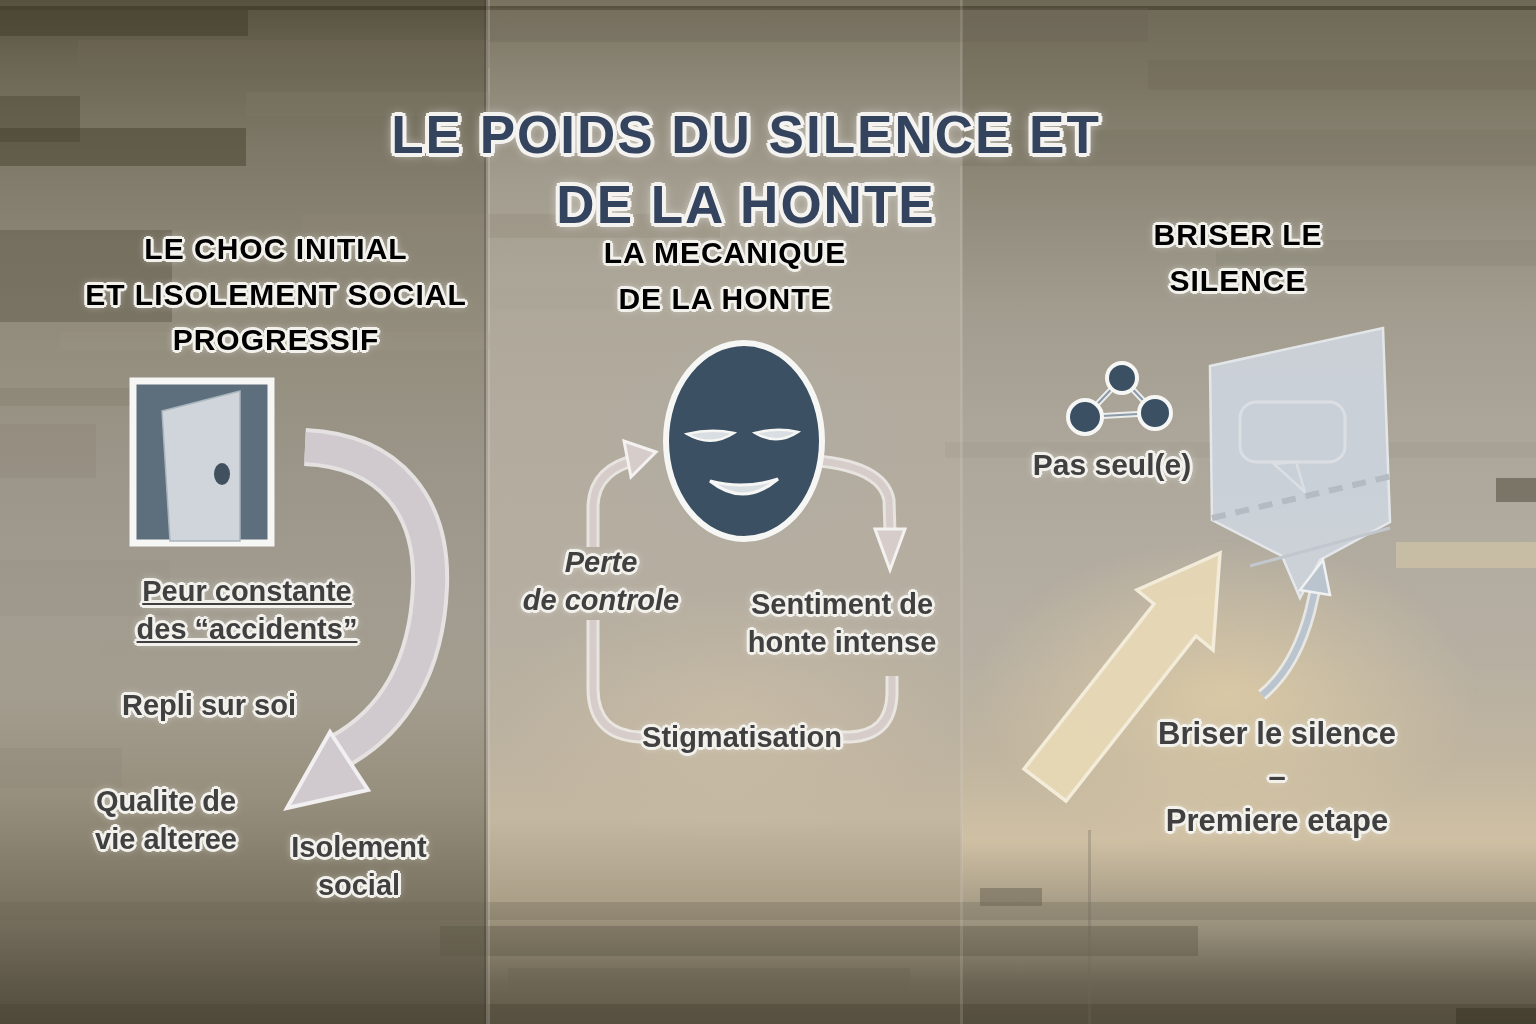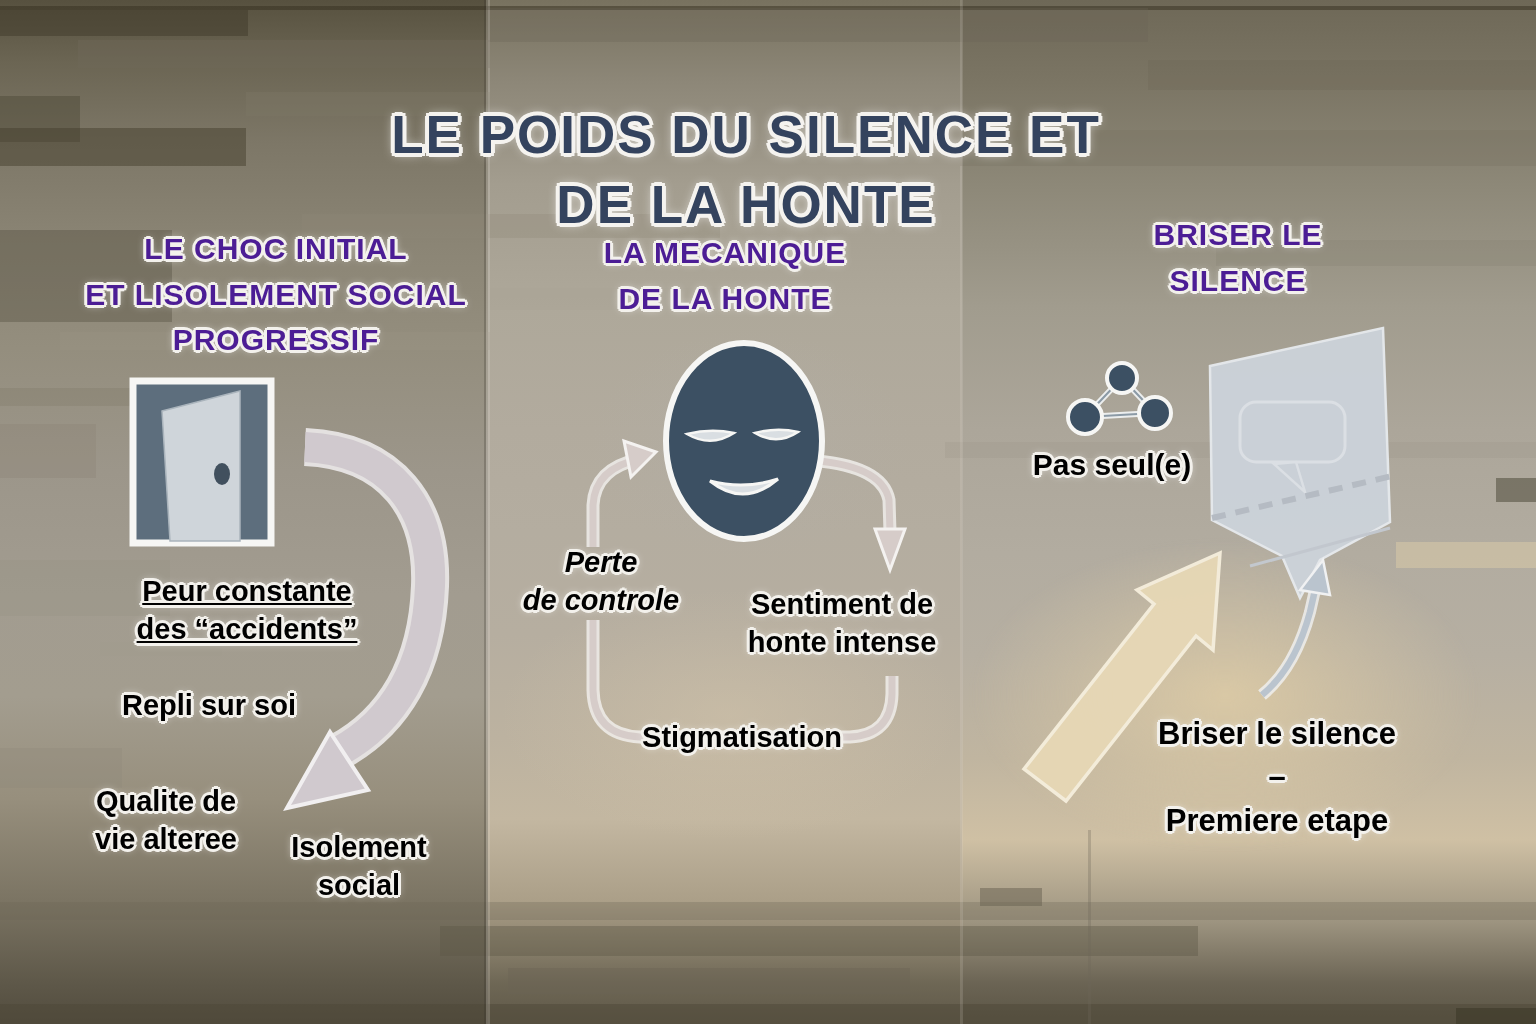--- a/index.html
+++ b/index.html
@@ -25,30 +25,30 @@
     background:radial-gradient(closest-side,rgba(178,174,166,.45),rgba(178,174,166,0));}
   .patch-warm2{left:500px;top:590px;width:460px;height:250px;
     background:radial-gradient(closest-side,rgba(214,199,172,.45),rgba(214,199,172,0));}
   .patch-tan3{left:970px;top:540px;width:510px;height:310px;filter:blur(3px);
     background:radial-gradient(closest-side,rgba(232,211,167,.68),rgba(232,211,167,0));}
   .divider{position:absolute;top:0;height:1024px;pointer-events:none;}
   .streak{position:absolute;pointer-events:none;}
   
   .txt{
     position:absolute;transform:translateX(-50%);text-align:center;
-    white-space:pre-line;color:#000000;font-weight:700;line-height:1.32;
+    white-space:pre-line;color:#404040;font-weight:700;line-height:1.32;
     text-shadow:-2px -2px 0 #f3f1ec,2px -2px 0 #f3f1ec,-2px 2px 0 #f3f1ec,
       2px 2px 0 #f3f1ec,-3px 0 0 #f3f1ec,3px 0 0 #f3f1ec,0 -3px 0 #f3f1ec,
       0 3px 0 #f3f1ec,0 0 9px rgba(255,255,255,.85);
   }
   .title{font-size:53px;font-weight:800;letter-spacing:2px;color:#34435e;
     text-shadow:-3px -3px 0 #f5f3ef,3px -3px 0 #f5f3ef,-3px 3px 0 #f5f3ef,
       3px 3px 0 #f5f3ef,-4px 0 0 #f5f3ef,4px 0 0 #f5f3ef,0 -4px 0 #f5f3ef,
       0 4px 0 #f5f3ef,0 0 12px rgba(255,255,255,.9);}
-  .hdr{font-size:30px;font-weight:800;letter-spacing:1px;line-height:1.52;color:#4c1d95;}
+  .hdr{font-size:30px;font-weight:800;letter-spacing:1px;line-height:1.52;color:#000000;}
   .body-txt{font-size:29px;}
 </style>
 </head>
 <body>
 
 <div class="canvas">
 
   <div class="bg">
     <div class="col-bg col1-bg"></div>
     <div class="col-bg col2-bg"></div>

